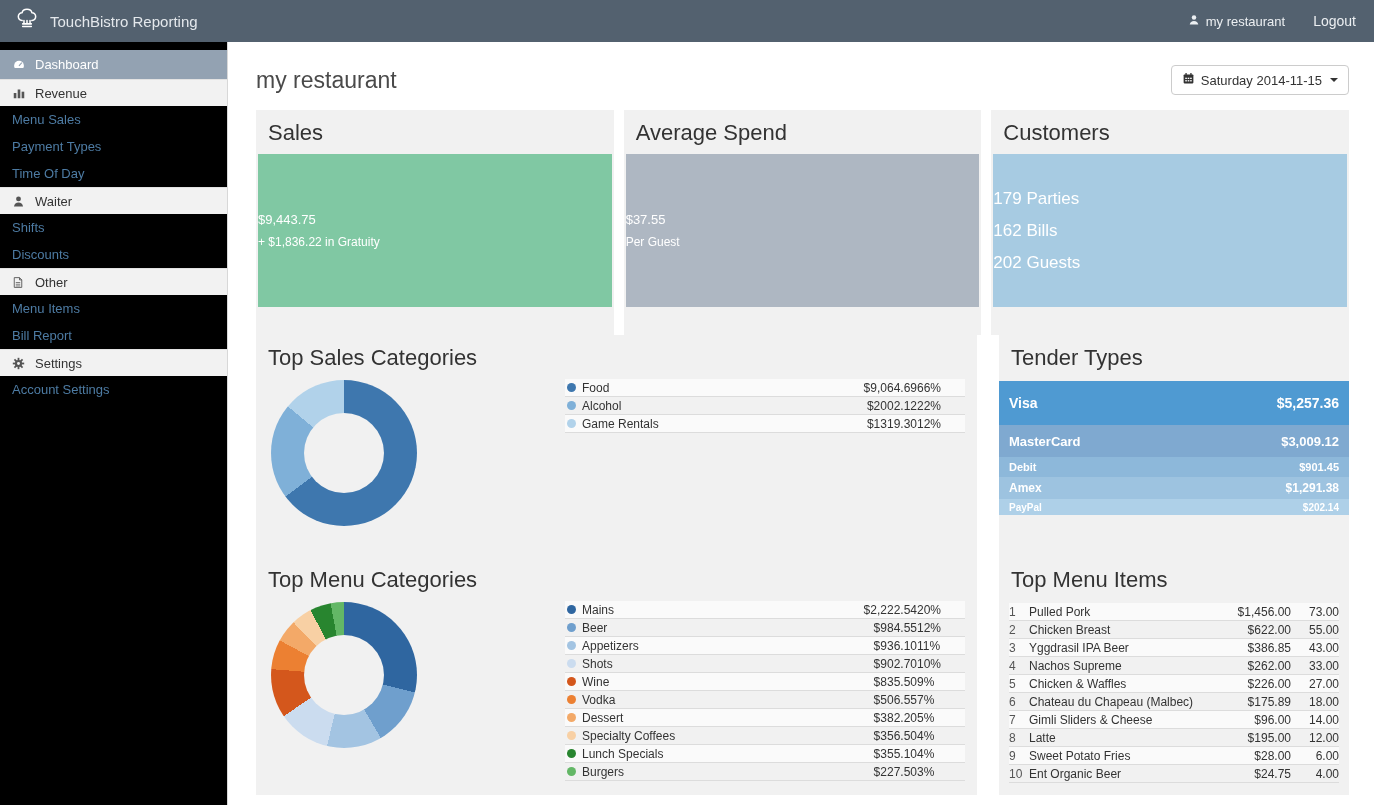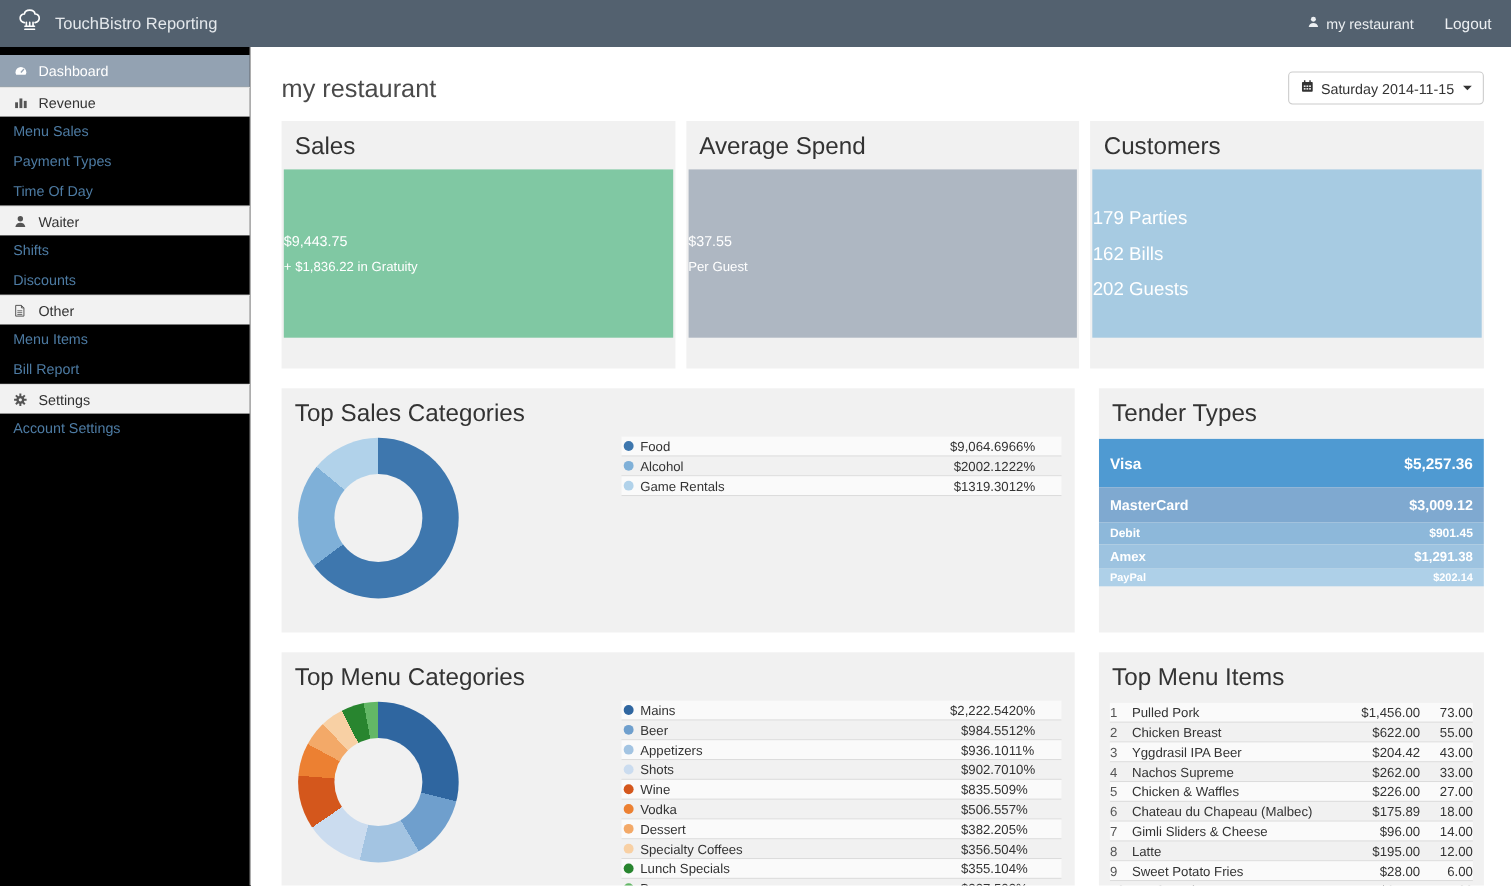--- a/index.html
+++ b/index.html
@@ -27,21 +27,21 @@
   
   .content { margin:42px 0 0 228px; padding:16px 25px 0 28px; }
   .page-head { display:flex; justify-content:space-between; align-items:center; height:44px; margin-bottom:8px; }
   .page-title { font-size:23px; font-weight:400; color:#4a4a4a; }
   .date-btn { display:flex; align-items:center; gap:6px; background:#fff; border:1px solid #ccc;
     border-radius:4px; padding:6px 10px; font-size:13px; color:#333; cursor:pointer; }
   .caret { width:0; height:0; border-left:4px solid transparent; border-right:4px solid transparent;
     border-top:4px solid #333; margin-left:2px; }
 
   .grid3 { display:grid; grid-template-columns:repeat(3,1fr); gap:10px; }
-  .grid2 { display:grid; grid-template-columns:1fr 350px; gap:22px; margin-top:18px; }
+  .grid2 { display:grid; grid-template-columns:1fr 350px; gap:22px; }
 
   .panel { background:#f1f1f1; }
   .panel-title { font-size:22px; font-weight:400; color:#333; padding:10px 12px 8px; line-height:26px; }
 
   
   .sum-card { height:225px; }
   .sum-block { margin:0 2px; height:153px; display:flex; flex-direction:column;
     justify-content:center; color:#fff; }
   .sum-line.lg { font-size:13px; margin-bottom:8px; }
   .sum-line.md { font-size:17px; line-height:32px; }
@@ -365,21 +365,21 @@
           </div>
           <div class="item-row">
             <span class="rank">2</span>
             <span class="i-label">Chicken Breast</span>
             <span class="i-amt">$622.00</span>
             <span class="i-qty">55.00</span>
           </div>
           <div class="item-row">
             <span class="rank">3</span>
             <span class="i-label">Yggdrasil IPA Beer</span>
-            <span class="i-amt">$204.42</span>
+            <span class="i-amt">$386.85</span>
             <span class="i-qty">43.00</span>
           </div>
           <div class="item-row">
             <span class="rank">4</span>
             <span class="i-label">Nachos Supreme</span>
             <span class="i-amt">$262.00</span>
             <span class="i-qty">33.00</span>
           </div>
           <div class="item-row">
             <span class="rank">5</span>

